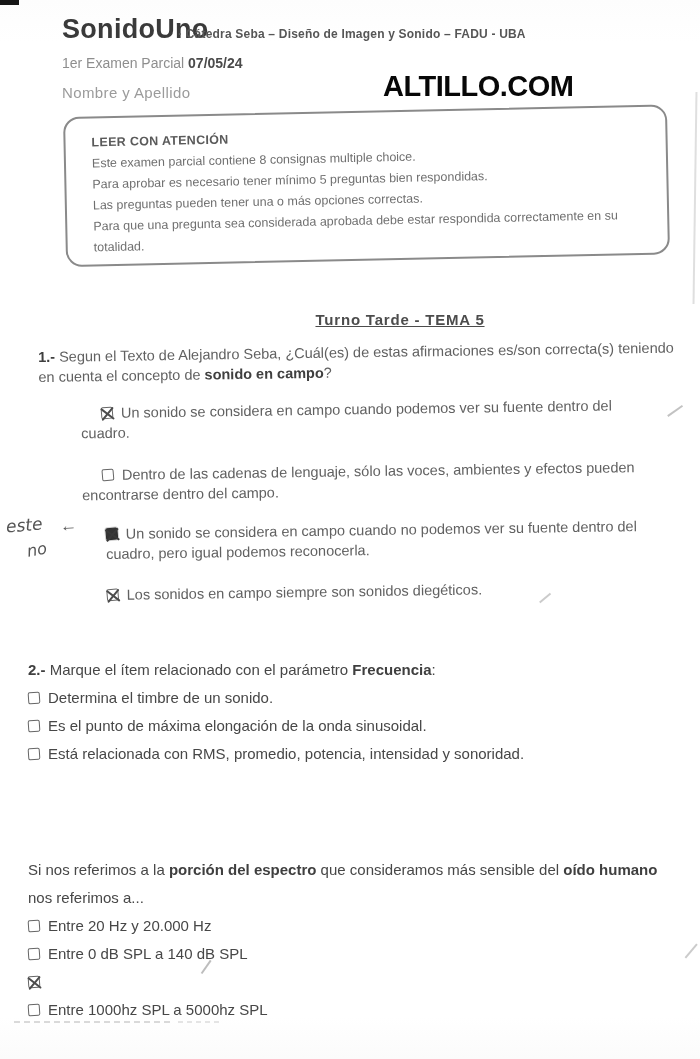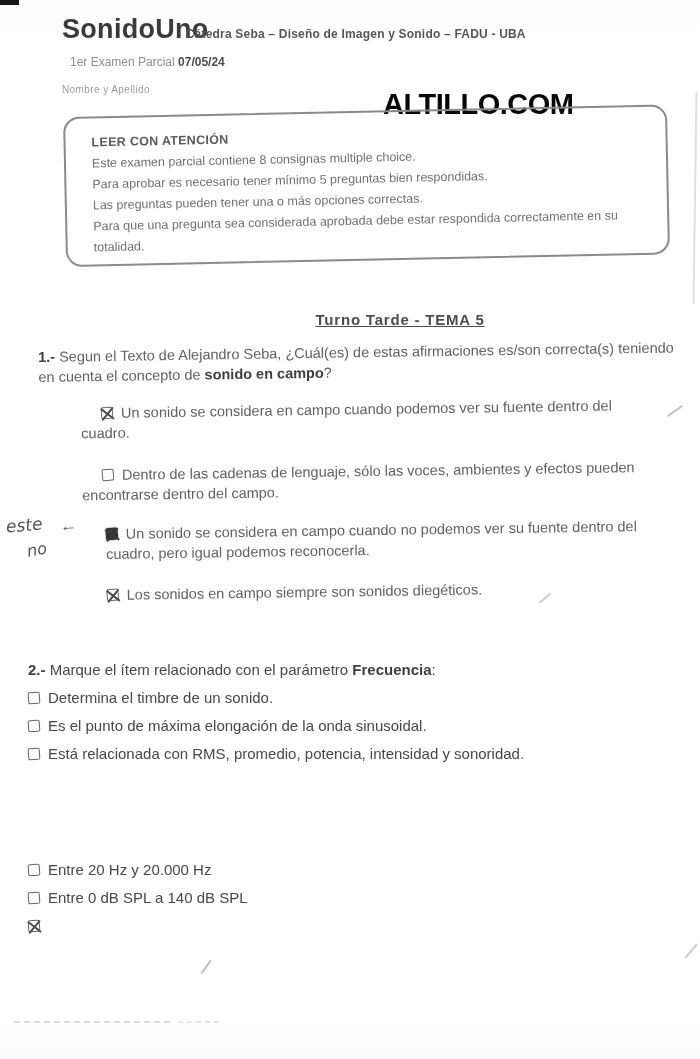--- a/index.html
+++ b/index.html
@@ -7,24 +7,24 @@
     position:relative;width:700px;height:1059px;margin:0 auto;
     background:linear-gradient(180deg,#fdfdfd,#ffffff 4%,#ffffff 96%,#fbfbfb);
     overflow:hidden;
     font-family:"Liberation Sans","DejaVu Sans",sans-serif;
     color:#4a4a4a;
   }
   .b{font-weight:bold;color:#3f3f3f;}
   
   #brand{position:absolute;left:62px;top:14px;font-size:27px;font-weight:bold;color:#3a3a3a;letter-spacing:.3px;}
   #brand-subtitle{position:absolute;left:178px;top:27px;font-size:12px;font-weight:bold;color:#565656;letter-spacing:.2px;}
-  #exam-line{position:absolute;left:62px;top:55px;font-size:12px;color:#8e8e8e;margin-left:8px;}
+  #exam-line{position:absolute;left:62px;top:55px;font-size:14px;color:#8e8e8e;}
   #exam-line .date{font-weight:bold;color:#4b4b4b;}
-  #name-label{position:absolute;left:62px;top:84px;font-size:10px;color:#9b9b9b;letter-spacing:.4px;}
-  #watermark{position:absolute;left:383px;top:88px;font-size:29px;font-weight:900;color:#070707;letter-spacing:-.5px;}
+  #name-label{position:absolute;left:62px;top:84px;font-size:15px;color:#9b9b9b;letter-spacing:.4px;}
+  #watermark{position:absolute;left:383px;top:70px;font-size:29px;font-weight:900;color:#070707;letter-spacing:-.5px;}
   
   #notice-box{
     position:absolute;left:63px;top:117px;width:604px;height:150px;
     border:2px solid #8a8a8a;border-radius:16px;
     transform:rotate(-1.2deg);transform-origin:0 0;
     padding:14px 20px 0 26px;box-sizing:border-box;
   }
   #notice-title{font-size:12.5px;font-weight:bold;color:#5a5a5a;letter-spacing:.3px;line-height:21px;margin:0;}
   .notice-line{font-size:12.5px;color:#6f6f6f;line-height:21px;margin:0;max-width:560px;}
   
@@ -122,24 +122,26 @@
   <div id="q2" class="question">
     <p class="q-prompt"><span class="b">2.-</span><span> Marque el ítem relacionado con el parámetro </span><span class="b">Frecuencia</span><span>:</span></p>
     <div class="q-options">
       <p class="option"><span class="cb unchecked"></span><span>Determina el timbre de un sonido.</span></p>
       <p class="option"><span class="cb unchecked"></span><span>Es el punto de máxima elongación de la onda sinusoidal.</span></p>
       <p class="option"><span class="cb unchecked"></span><span>Está relacionada con RMS, promedio, potencia, intensidad y sonoridad.</span></p>
     </div>
   </div>
 
   <div id="q3" class="question">
+    <p class="q-prompt"><span>Si nos referimos a la </span><span class="b">porción del espectro</span><span> que consideramos más sensible del </span><span class="b">oído humano</span><span> nos referimos a...</span></p>
     <div class="q-options">
       <p class="option"><span class="cb unchecked"></span><span>Entre 20 Hz y 20.000 Hz</span></p>
       <p class="option"><span class="cb unchecked"></span><span>Entre 0 dB SPL a 140 dB SPL</span></p>
       <p class="option"><span class="cb checked"></span></p>
+      <p class="option"><span class="cb unchecked"></span><span>Entre 1000hz SPL a 5000hz SPL</span></p>
     </div>
   </div>
 
   <div class="artifact" id="corner-mark"></div>
   <div class="artifact" id="edge-line-right"></div>
   <div class="artifact" id="stroke-1"></div>
   <div class="artifact" id="stroke-2"></div>
   <div class="artifact" id="stroke-3"></div>
   <div class="artifact" id="stroke-4"></div>
   <div class="artifact" id="smudge-bottom"></div>

